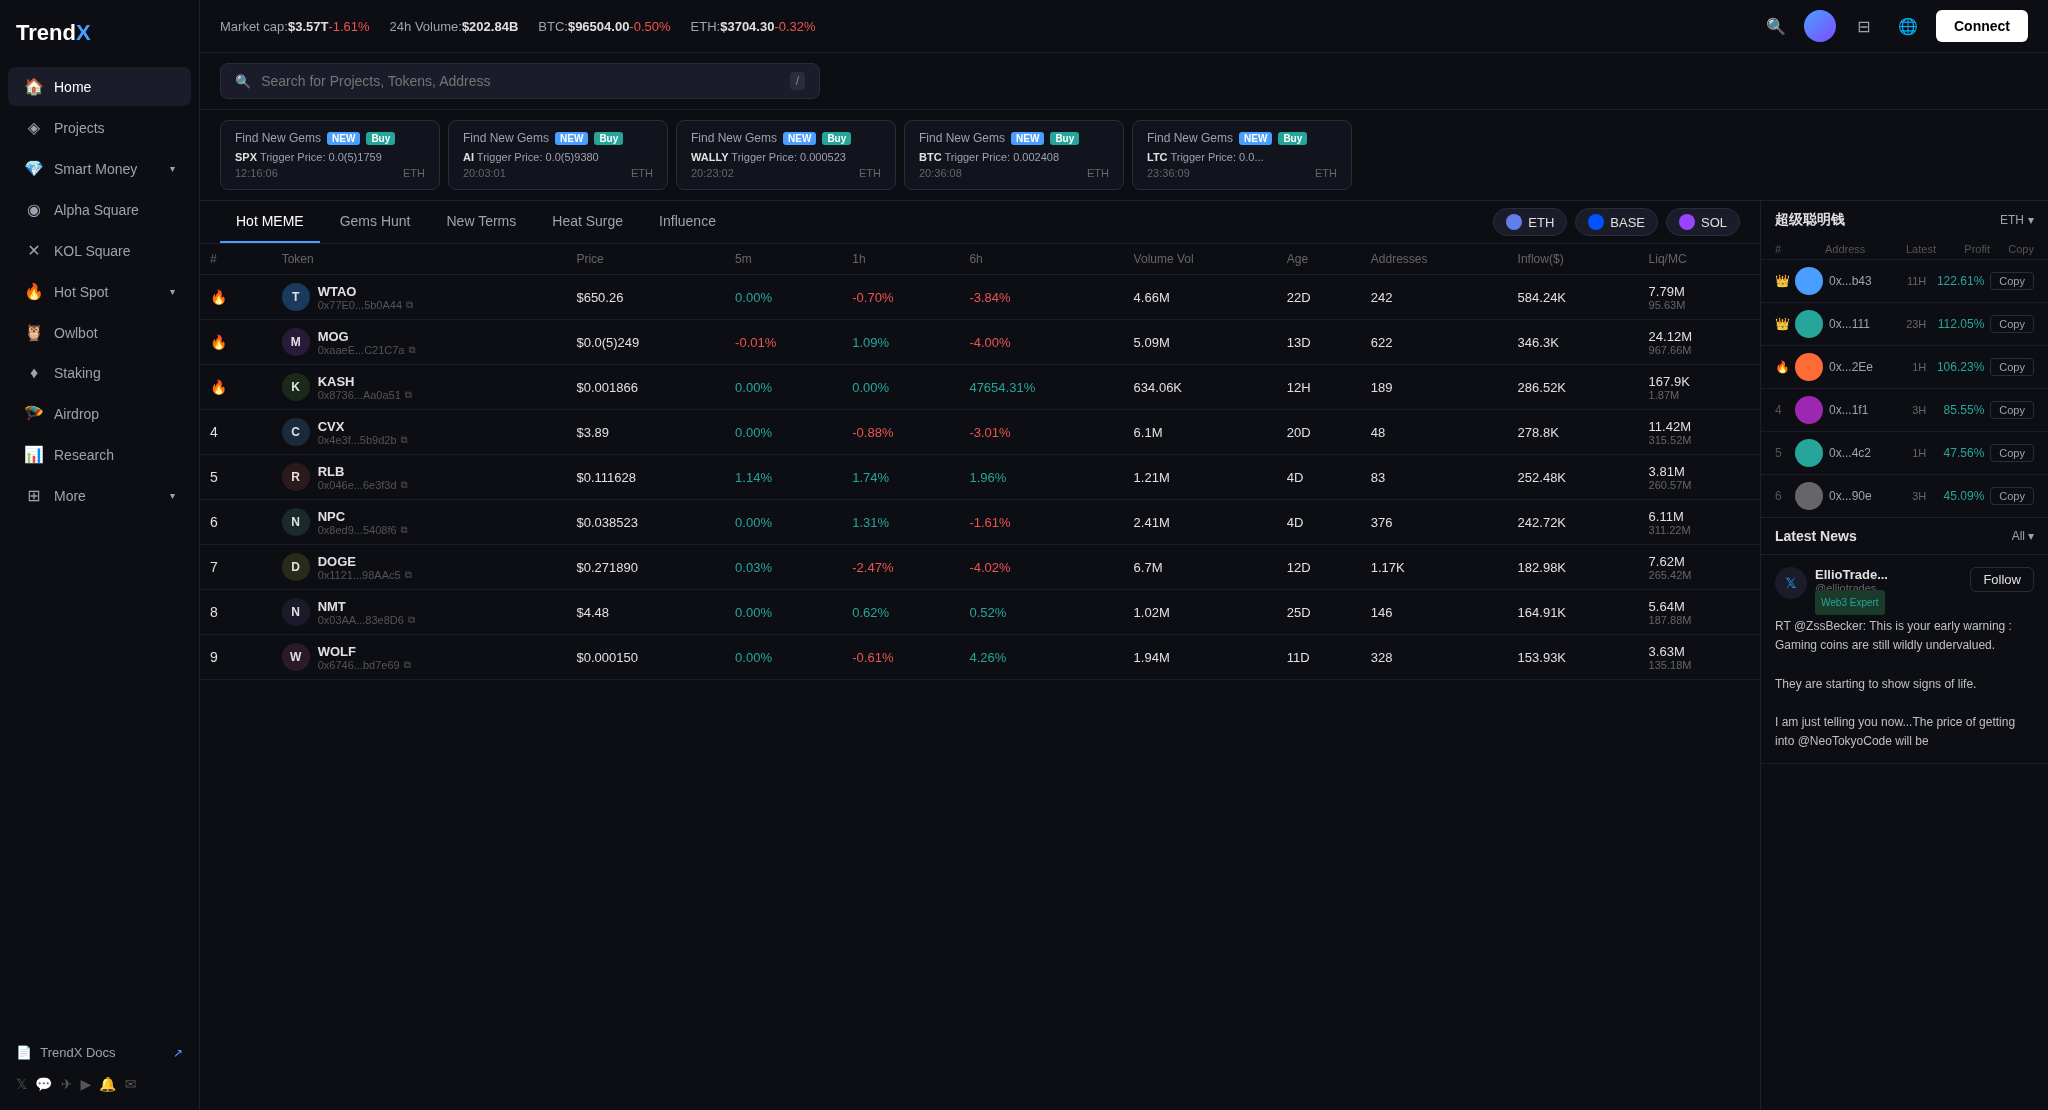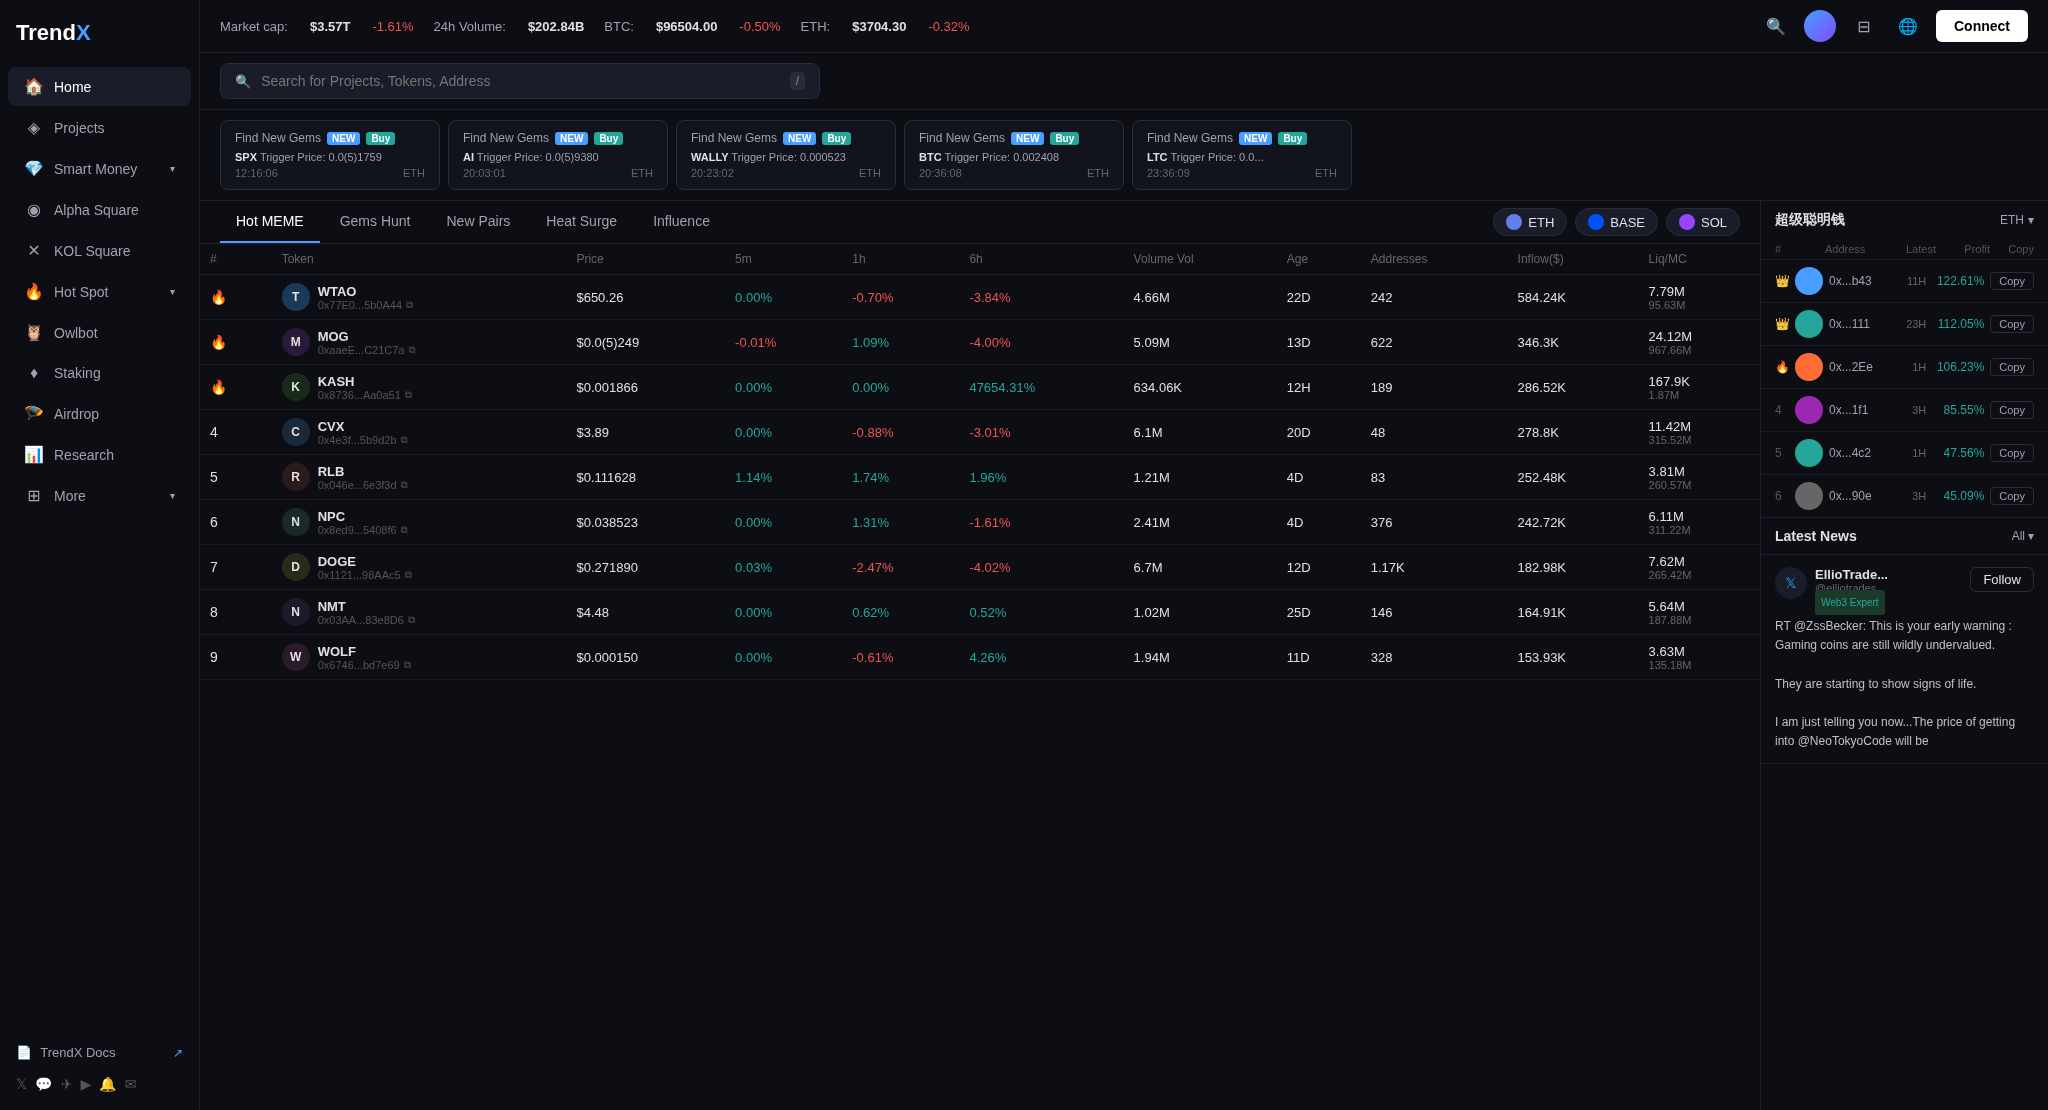--- a/index.html
+++ b/index.html
@@ -18,21 +18,21 @@
     .sidebar-bottom { margin-top: auto; padding: 10px 16px; font-size: 11px; color: #555; }
     .sidebar-social { display: flex; gap: 8px; padding: 8px 16px; }
     .sidebar-social span { color: #555; font-size: 14px; cursor: pointer; }
     .sidebar-docs { display: flex; align-items: center; gap: 8px; padding: 8px 16px; color: #a0a0b0; font-size: 13px; cursor: pointer; }
 
     
     .main { flex: 1; display: flex; flex-direction: column; overflow: hidden; }
 
     
     .topbar { display: flex; align-items: center; gap: 20px; padding: 10px 20px; border-bottom: 1px solid #1e2030; background: #0d0e14; flex-shrink: 0; }
-    .market-info { display: flex; align-items: center; gap: 22px; font-size: 13px; color: #a0a0b0; }
+    .market-info { display: flex; align-items: center; gap: 0; font-size: 13px; color: #a0a0b0; }
     .market-info .val { color: #e0e0e0; font-weight: 600; }
     .market-info .neg { color: #ef5350; }
     .topbar-right { margin-left: auto; display: flex; align-items: center; gap: 12px; }
     .topbar-icon { width: 32px; height: 32px; display: flex; align-items: center; justify-content: center; color: #a0a0b0; cursor: pointer; font-size: 16px; }
     .topbar-avatar { width: 32px; height: 32px; border-radius: 50%; background: linear-gradient(135deg, #4a9eff, #7c4dff); cursor: pointer; }
     .connect-btn { background: #fff; color: #000; border: none; padding: 8px 18px; border-radius: 6px; font-weight: 700; font-size: 14px; cursor: pointer; }
 
     
     .search-bar { padding: 10px 20px; border-bottom: 1px solid #1e2030; flex-shrink: 0; }
     .search-input-wrap { display: flex; align-items: center; background: #1a1c2a; border: 1px solid #2a2c3a; border-radius: 8px; padding: 8px 14px; gap: 10px; max-width: 600px; }
@@ -292,21 +292,21 @@
       </div>
     </div>
 
     <div class="content-area">
 
       <div class="table-section">
 
         <div class="tabs-row">
           <div class="tab active">Hot MEME</div>
           <div class="tab">Gems Hunt</div>
-          <div class="tab">New Pairs</div>
+          <div class="tab">New Terms</div>
           <div class="tab">Heat Surge</div>
           <div class="tab">Influence</div>
           <div class="tabs-right">
             <div class="chain-btn">
               <span class="chain-dot-eth"></span>
               <span>ETH</span>
             </div>
             <div class="chain-btn">
               <span class="chain-dot-base"></span>
               <span>BASE</span>

